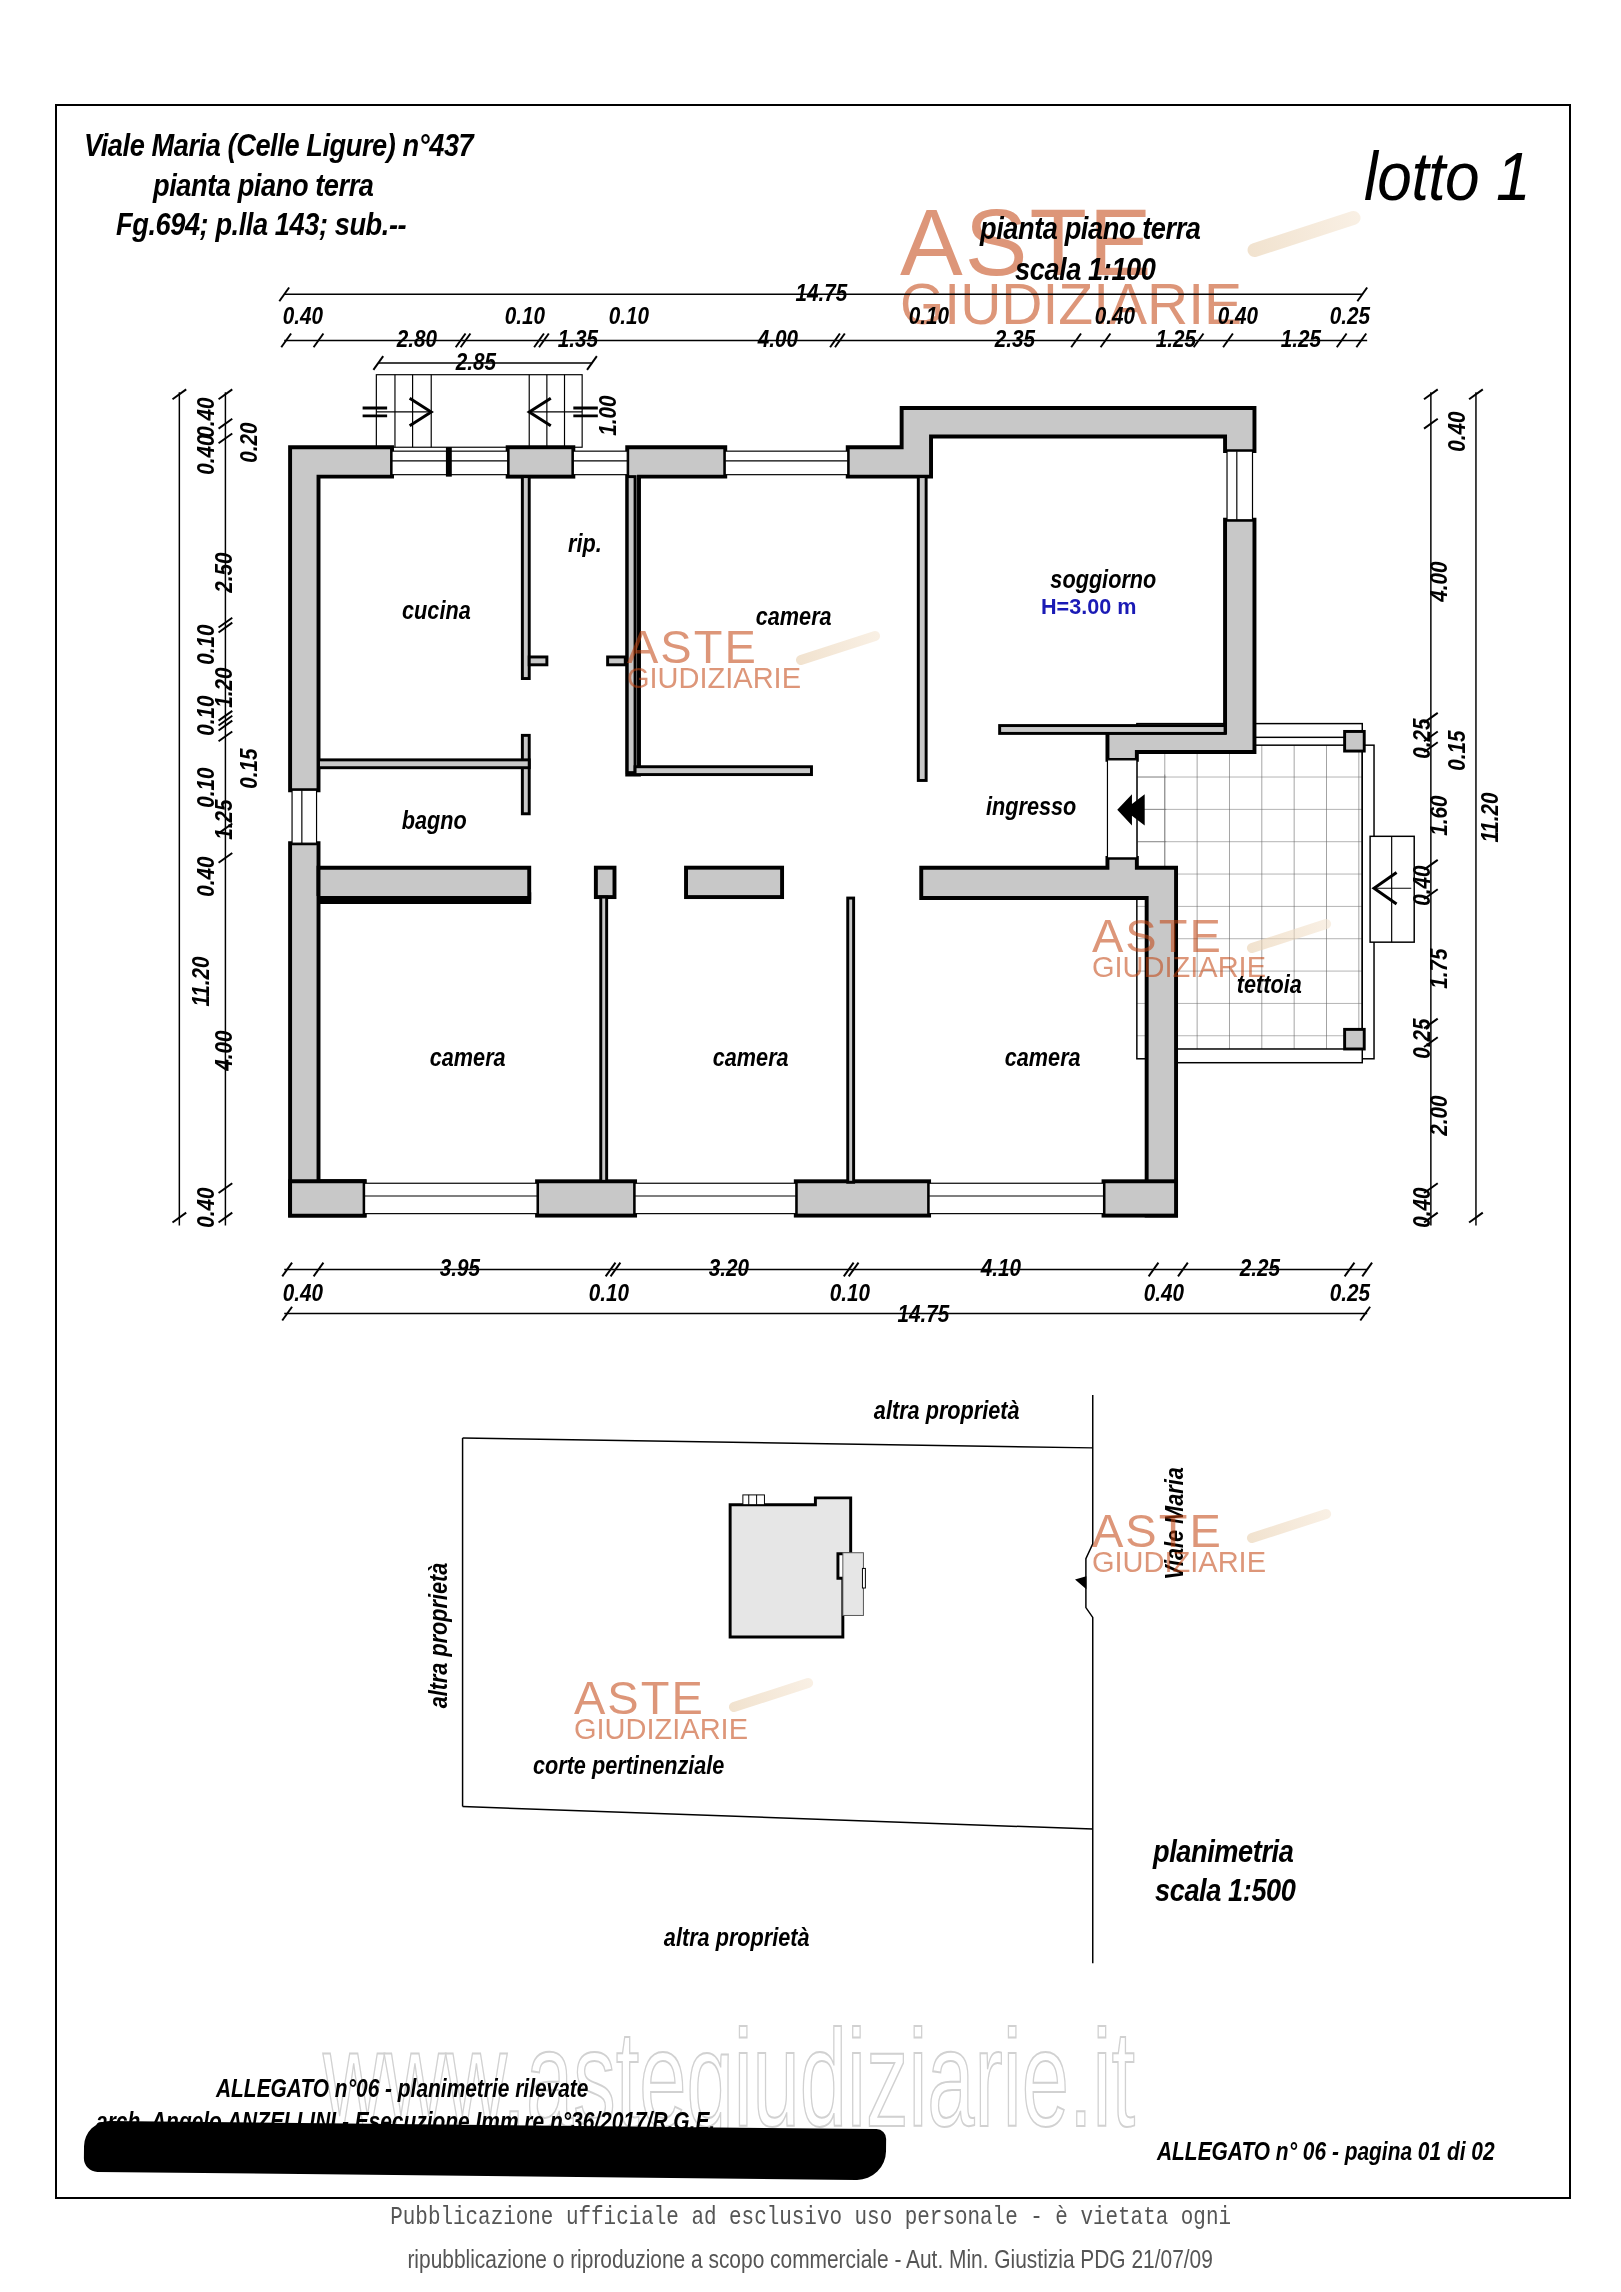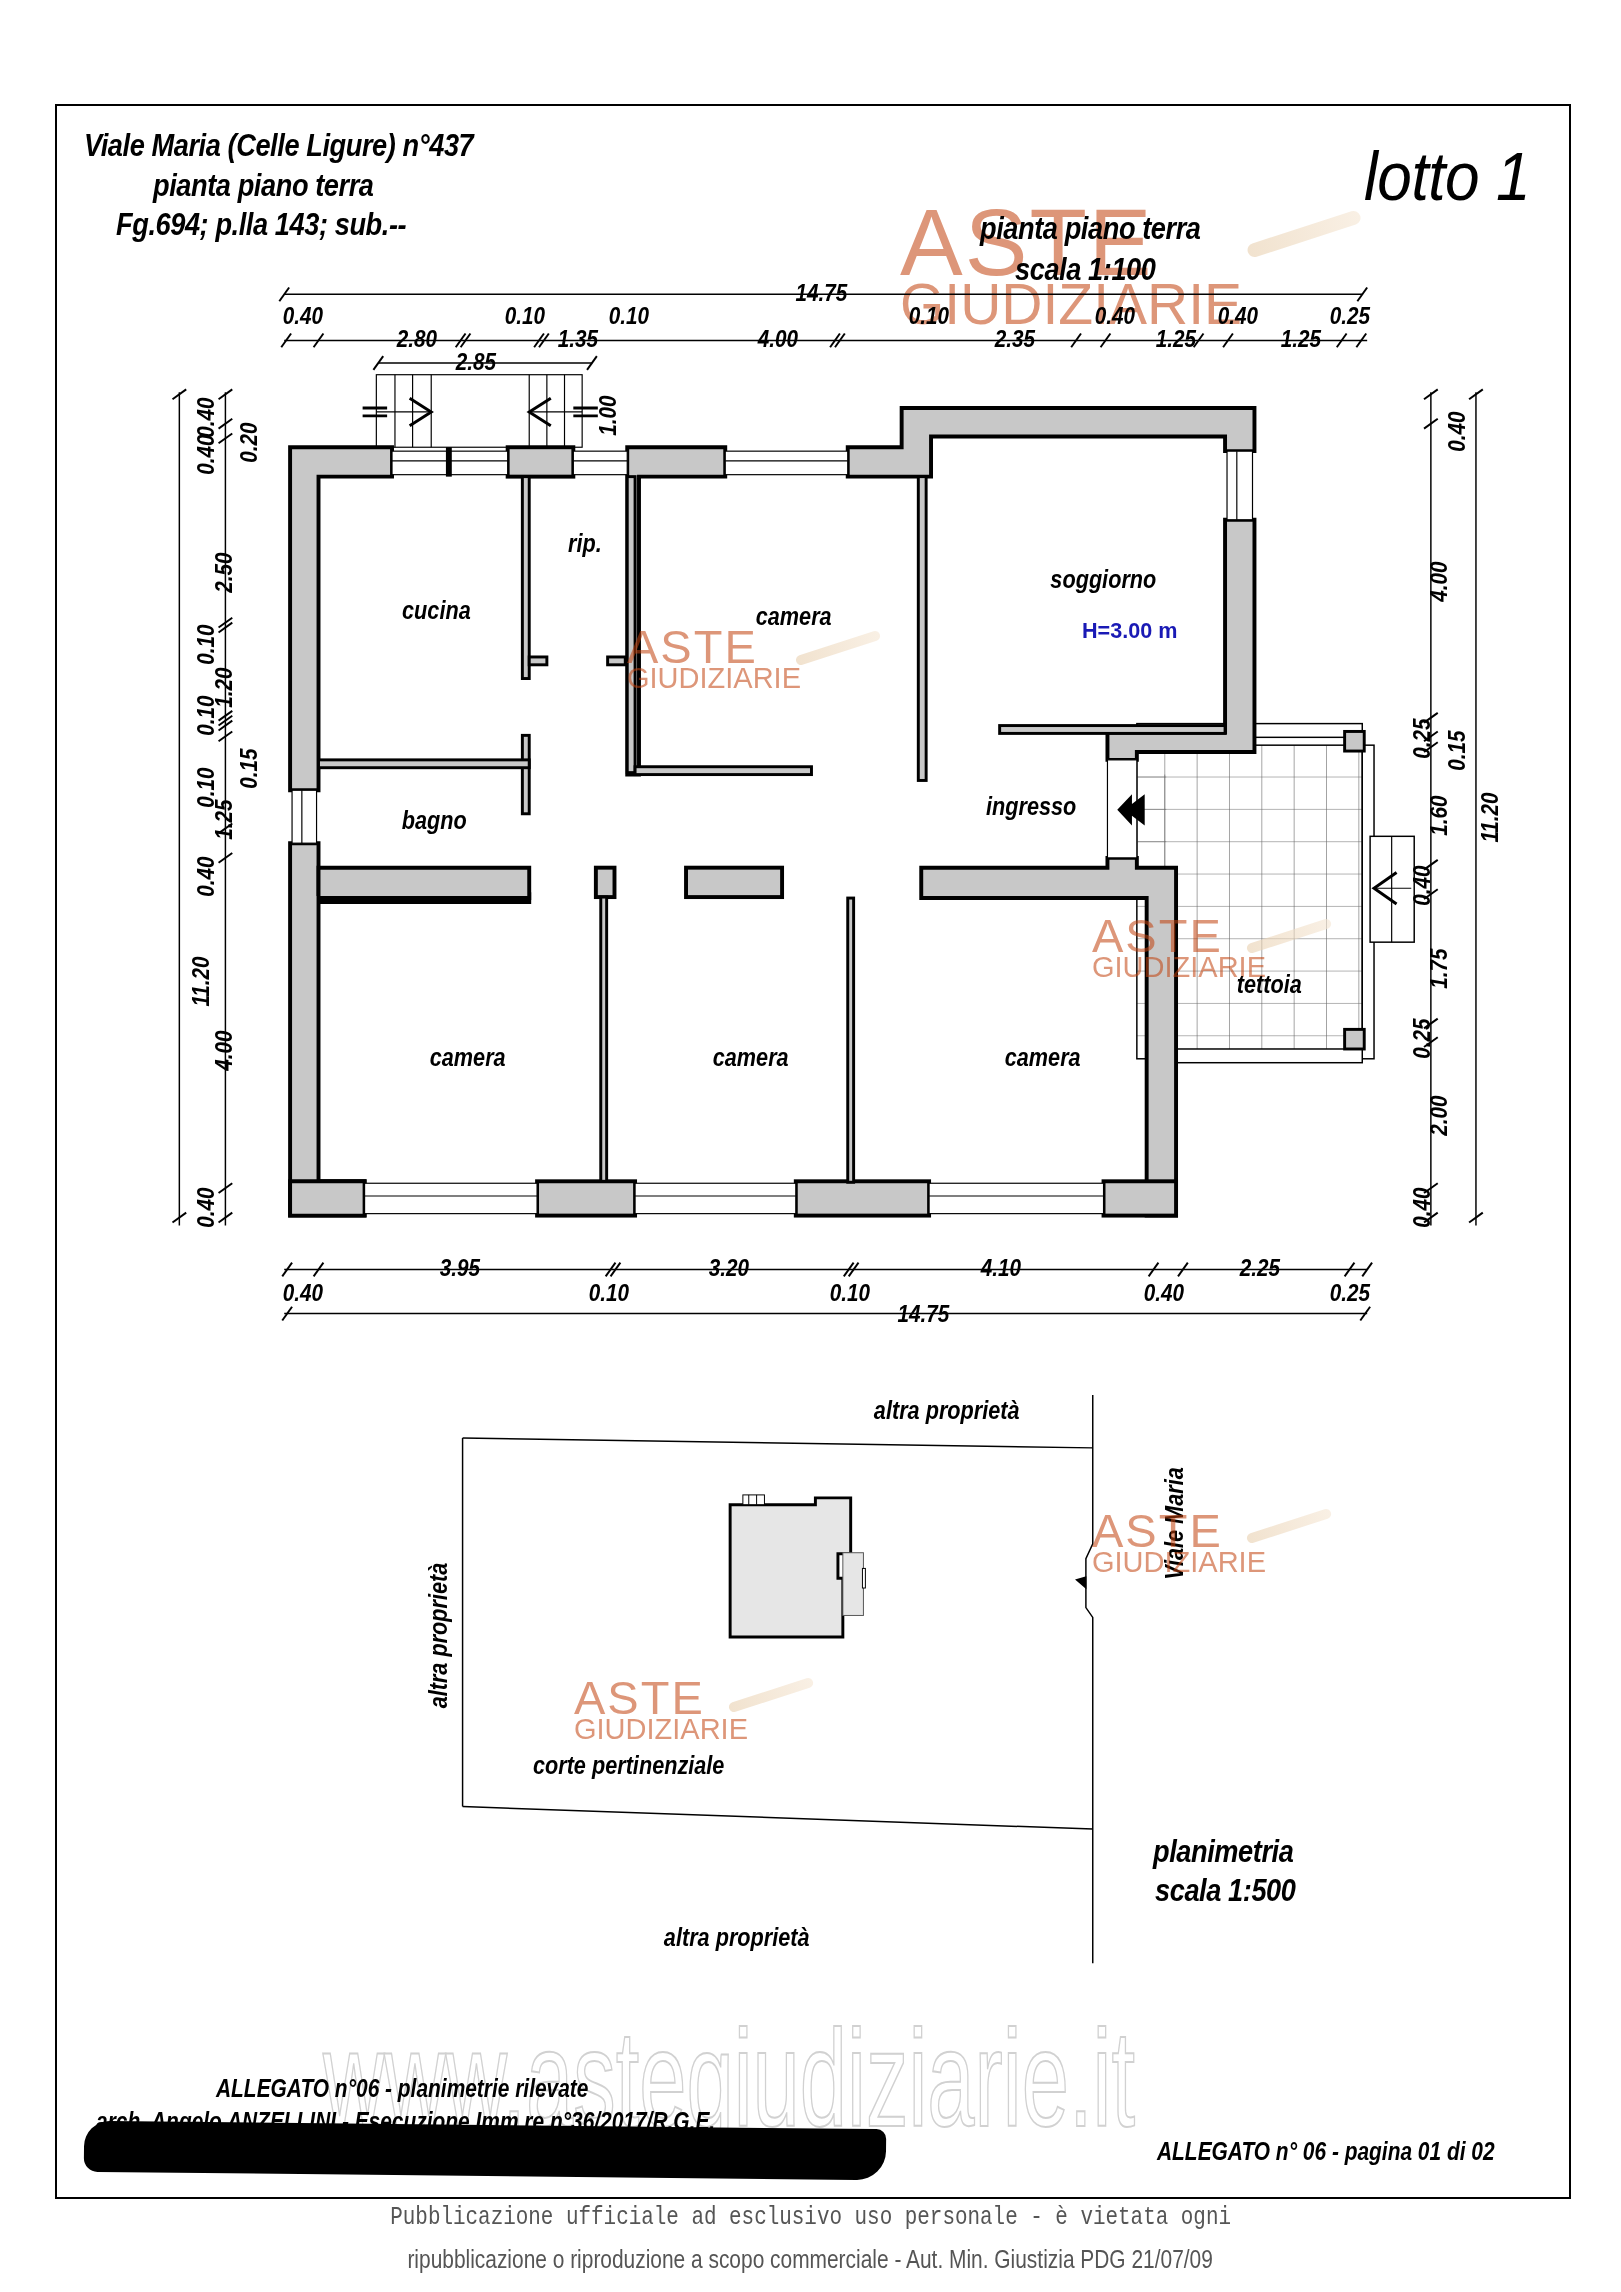--- a/index.html
+++ b/index.html
@@ -322,21 +322,21 @@
 <div class="wm" style="left:1092px;top:912px;">
   <span class="a" style="font-size:47px;">ASTE</span>
   <span class="g" style="font-size:29px;margin-top:-5.9px;">GIUDIZIARIE</span>
 </div>
 <div class="gavel" style="left:1245px;top:931px;width:88px;height:9.8px;"></div>
 
 <div class="room" style="left:396px;top:596px;">cucina</div>
 <div class="room" style="left:565px;top:529px;">rip.</div>
 <div class="room" style="left:749px;top:602px;">camera</div>
 <div class="room" style="left:1041px;top:565px;">soggiorno</div>
-<div class="height" style="left:1082px;top:594px;margin-top:24px;">H=3.00 m</div>
+<div class="height" style="left:1041px;top:594px;">H=3.00 m</div>
 <div class="room" style="left:396px;top:806px;">bagno</div>
 <div class="room" style="left:978px;top:792px;">ingresso</div>
 <div class="room" style="left:423px;top:1043px;">camera</div>
 <div class="room" style="left:706px;top:1043px;">camera</div>
 <div class="room" style="left:998px;top:1043px;">camera</div>
 <div class="room" style="left:1231px;top:970px;">tettoia</div>
 
 <div class="room" style="left:861px;top:1396px;">altra proprietà</div>
 <div class="room" style="left:651px;top:1923px;">altra proprietà</div>
 <div class="rot" style="left:353px;top:1621px;">altra proprietà</div>

